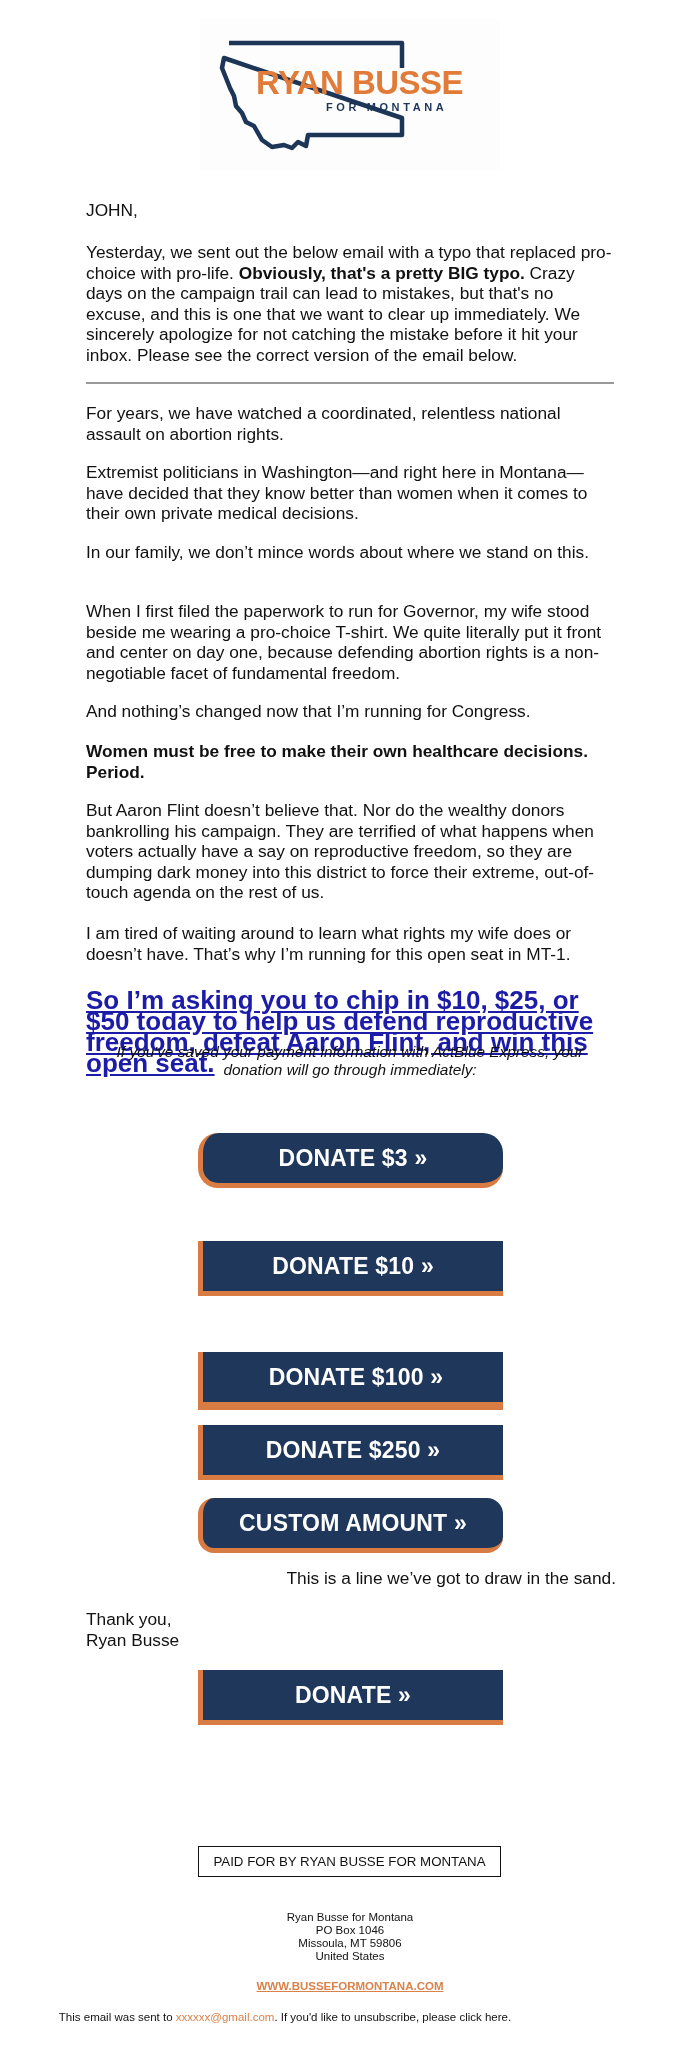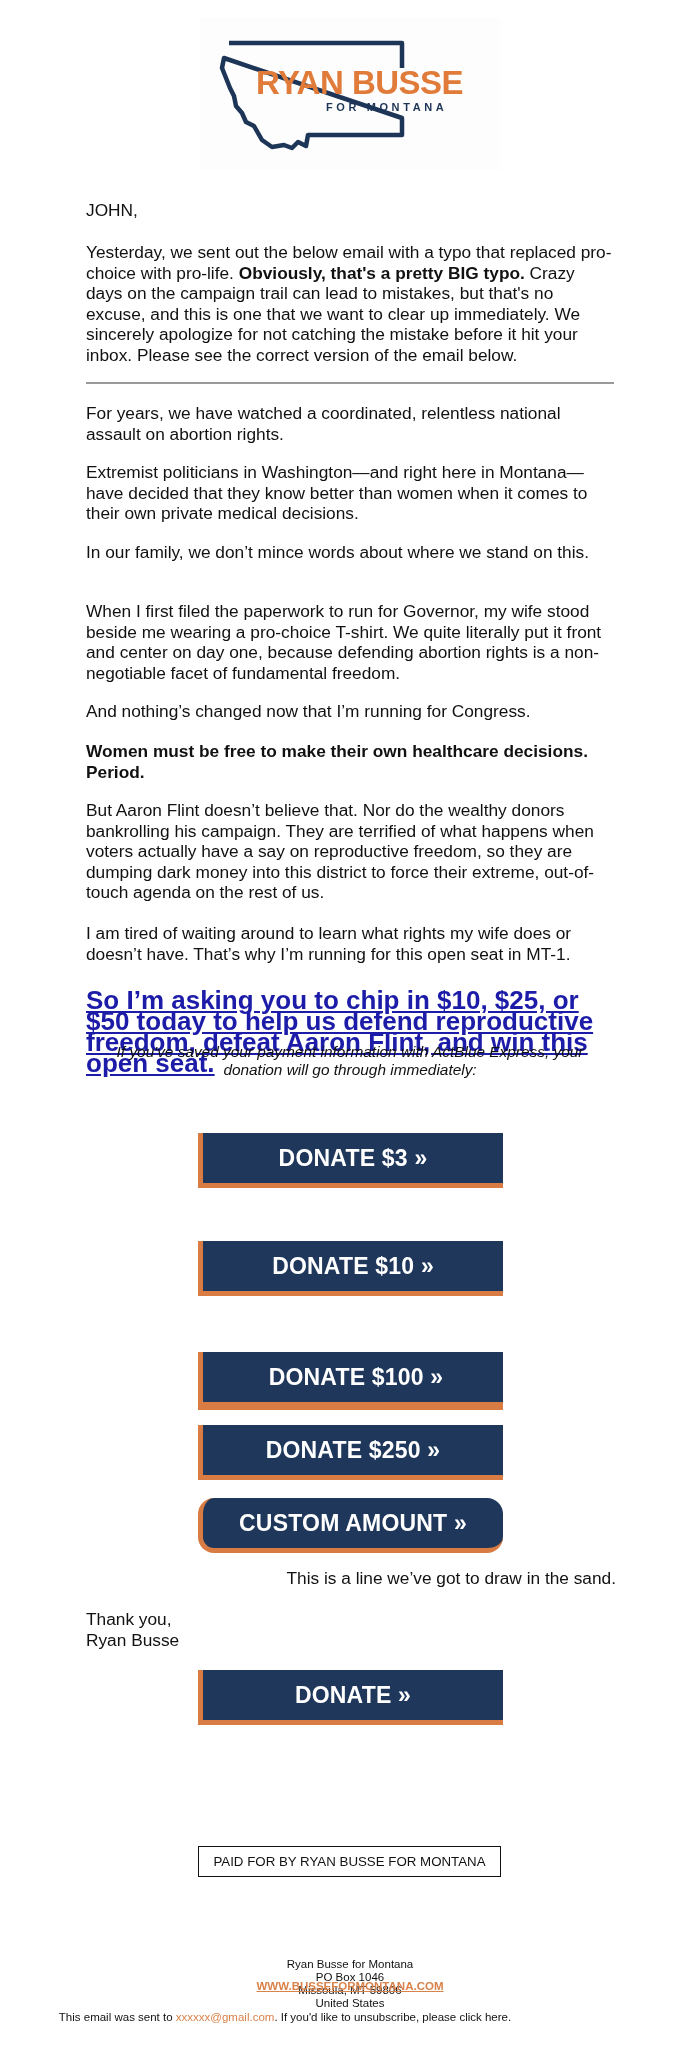--- a/index.html
+++ b/index.html
@@ -7,21 +7,21 @@
   body { width: 700px; height: 2050px; position: relative; font-family: "Liberation Sans", sans-serif; color: #111111; }
   .logo-wrap { position: absolute; left: 200px; top: 18px; width: 300px; height: 152px; background: #fdfdfd; }
   .logo-svg { position: absolute; left: 0; top: 0; }
   .para { position: absolute; left: 86px; width: 530px; font-size: 17.3px; line-height: 20.6px; margin: 0; color: #111; }
   .para b { font-weight: bold; }
   .hr { position: absolute; left: 86px; top: 382px; width: 528px; height: 2px; background: #9a9a9a; }
   .cta-link { position: absolute; left: 86px; top: 990px; width: 530px; font-size: 26px; line-height: 21px; font-weight: bold; color: #1a0dab; color: #1c1ca8; text-decoration: underline; }
   .note { position: absolute; left: 86px; top: 1043px; width: 528px; text-align: center; font-style: italic; font-size: 15.4px; line-height: 18px; color: #111; }
   .btn { position: absolute; left: 198px; width: 305px; height: 55px; background: #1f375a; border-left: 5px solid #d87c43; border-bottom: 5px solid #d87c43; color: #ffffff; font-weight: bold; font-size: 23px; text-align: center; line-height: 50px; cursor: pointer; letter-spacing: 0.2px; }
   .paid-box { position: absolute; left: 198px; top: 1846px; width: 303px; height: 31px; border: 1px solid #111; text-align: center; font-size: 13.3px; line-height: 29px; color: #111; }
-  .addr { position: absolute; left: 0; width: 700px; text-align: center; font-size: 11.5px; line-height: 13.5px; color: #111; margin-top: 47px; }
+  .addr { position: absolute; left: 0; width: 700px; text-align: center; font-size: 11.5px; line-height: 13.5px; color: #111; }
   .site-link { position: absolute; left: 0; top: 1980px; width: 700px; text-align: center; font-size: 11.5px; font-weight: bold; color: #d9824a; text-decoration: underline; }
   .footer-line { position: absolute; left: 0; top: 2011px; width: 570px; text-align: center; font-size: 11.5px; color: #111; }
   .footer-line .email { color: #d9824a; }
 </style>
 </head>
 <body>
 
 <div class="logo-wrap">
   <svg class="logo-svg" width="300" height="152" viewBox="0 0 300 152">
     <path d="M29 25 L202 25 L202 50 M202 100 L202 117 L108 117 L106 128 L98 124 L92 130 L84 127 L72 129 L62 122 L54 108 L46 104 L42 95 L36 88 L34 78 L30 70 L26 60 L22 50 L24 40 Z" fill="none" stroke="#1d3557" stroke-width="4.5" stroke-linejoin="round"></path>
@@ -42,21 +42,21 @@
 <p class="para" style="top:601px;">When I first filed the paperwork to run for Governor, my wife stood beside me wearing a pro-choice T-shirt. We quite literally put it front and center on day one, because defending abortion rights is a non-negotiable facet of fundamental freedom.</p>
 <p class="para" style="top:701px;">And nothing’s changed now that I’m running for Congress.</p>
 <p class="para" style="top:741px; font-weight:bold;">Women must be free to make their own healthcare decisions. Period.</p>
 <p class="para" style="top:800px;">But Aaron Flint doesn’t believe that. Nor do the wealthy donors bankrolling his campaign. They are terrified of what happens when voters actually have a say on reproductive freedom, so they are dumping dark money into this district to force their extreme, out-of-touch agenda on the rest of us.</p>
 <p class="para" style="top:923px;">I am tired of waiting around to learn what rights my wife does or doesn’t have. That’s why I’m running for this open seat in MT-1.</p>
 
 <a class="cta-link">So I’m asking you to chip in $10, $25, or $50 today to help us defend reproductive freedom, defeat Aaron Flint, and win this open seat.</a>
 
 <div class="note">If you've saved your payment information with ActBlue Express, your donation will go through immediately:</div>
 
-<div class="btn" style="top:1133px;">DONATE $3 »</div>
+<div class="btn" style="top:1133px;border-radius:20px;">DONATE $3 »</div>
 <div class="btn" style="top:1206px;margin-top:35px;">DONATE $10 »</div>
 <div class="btn" style="top:1355px;">DONATE $25 »</div>
 <div class="btn" style="top:1352px;padding-left:6px;">DONATE $100 »</div>
 <div class="btn" style="top:1425px;">DONATE $250 »</div>
 <div class="btn" style="top:1498px;border-radius:16px;">CUSTOM AMOUNT »</div>
 
 <p class="para" style="top:1568px;text-align:right;">This is a line we’ve got to draw in the sand.</p>
 <p class="para" style="top:1609px;">Thank you,</p>
 <p class="para" style="top:1630px;">Ryan Busse</p>
 

